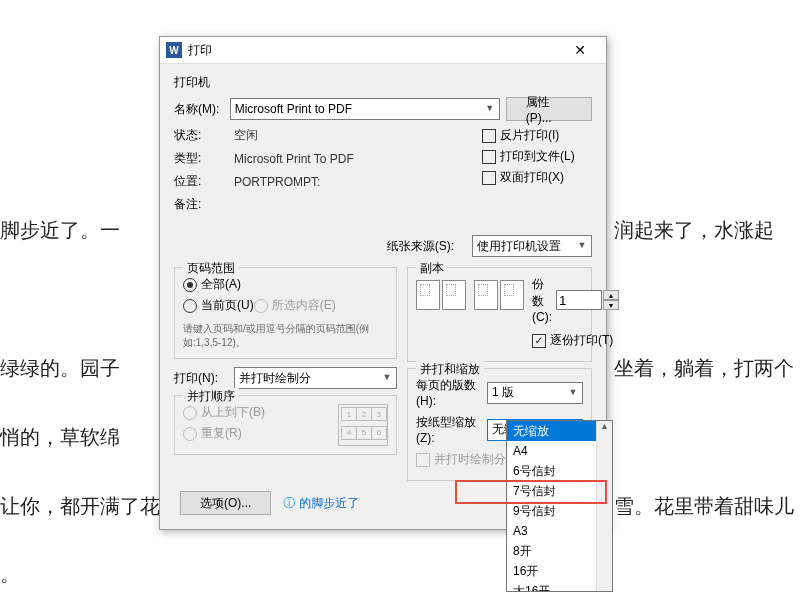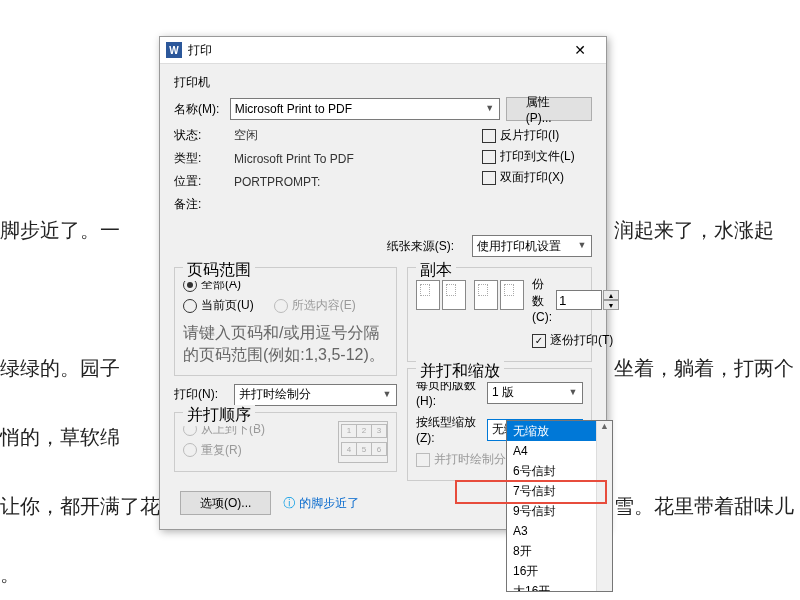--- a/index.html
+++ b/index.html
@@ -12,28 +12,28 @@
 .content{padding:10px 14px 14px 14px}
 .row{display:flex;align-items:center;margin-bottom:6px}
 .lbl{width:60px}
 .val{color:#333}
 .combo{flex:1;height:20px;border:1px solid #7a7a7a;background:#fff;display:flex;align-items:center;padding:0 4px;position:relative}
 .combo .arrow{position:absolute;right:2px;top:2px;width:14px;height:14px;display:flex;align-items:center;justify-content:center;font-size:9px;color:#555}
 .btn{height:22px;padding:0 19px;background:#e1e1e1;border:1px solid #adadad;display:flex;align-items:center;cursor:pointer;margin-left:6px}
 .checkbox{display:flex;align-items:center;margin-bottom:4px}
 .checkbox .box{width:12px;height:12px;border:1px solid #333;margin-right:4px;display:flex;align-items:center;justify-content:center;font-size:10px}
 .group{border:1px solid #ccc;padding:8px;margin-top:4px;position:relative}
-.group-title{position:absolute;top:-8px;left:8px;background:#f0f0f0;padding:0 4px;font-size:16px}
+.group-title{position:absolute;top:-8px;left:8px;background:#f0f0f0;padding:0 4px;font-size:12px}
 .radio{display:flex;align-items:center;margin-bottom:4px}
 .radio .dot{width:12px;height:12px;border:1px solid #333;border-radius:50%;margin-right:4px;display:flex;align-items:center;justify-content:center}
 .radio .dot.sel::after{content:"";width:6px;height:6px;background:#333;border-radius:50%}
 .radio.dis{color:#999}
 .radio.dis .dot{border-color:#bbb}
 .input{border:1px solid #7a7a7a;background:#fff;height:18px;padding:0 2px}
-.hint{font-size:16px;color:#666;margin-top:4px;line-height:1.4}
+.hint{font-size:10px;color:#666;margin-top:4px;line-height:1.4}
 .cols{display:flex;gap:10px}
 .colL{flex:1}
 .colR{width:185px}
 .pagepreview{display:flex;gap:2px;margin:4px 0}
 .pp{width:22px;height:28px;border:1px solid #888;background:#fff;position:relative}
 .pp::after{content:"";position:absolute;left:3px;top:3px;width:8px;height:10px;border:1px dotted #aaa}
 .spin{display:flex;align-items:center}
 .spin .input{width:40px}
 .spin .arrows{display:flex;flex-direction:column;margin-left:1px}
 .spin .arrows span{width:14px;height:8px;border:1px solid #999;background:#e8e8e8;font-size:7px;display:flex;align-items:center;justify-content:center}
@@ -120,21 +120,21 @@
     </div>
 
     <div class="cols">
       <div class="colL">
         <div class="group">
           <div class="group-title">页码范围</div>
           <div class="radio">
               <span class="dot sel"></span>
               <span>全部(A)</span>
             </div>
-          <div style="display:flex;gap:20px">
+          <div style="display:flex;">
             <div class="radio">
                 <span class="dot"></span>
                 <span>当前页(U)</span>
               </div>
             <div class="radio dis">
                 <span class="dot"></span>
                 <span>所选内容(E)</span>
               </div>
           </div>
           <div class="hint">请键入页码和/或用逗号分隔的页码范围(例如:1,3,5-12)。</div>

